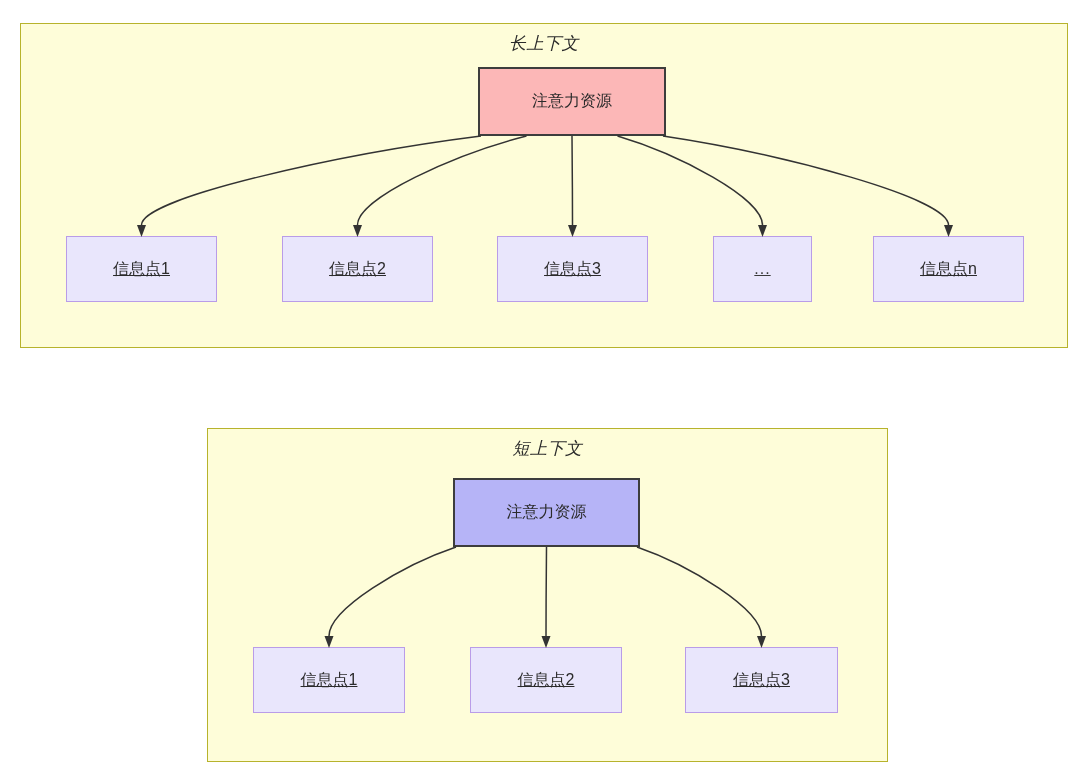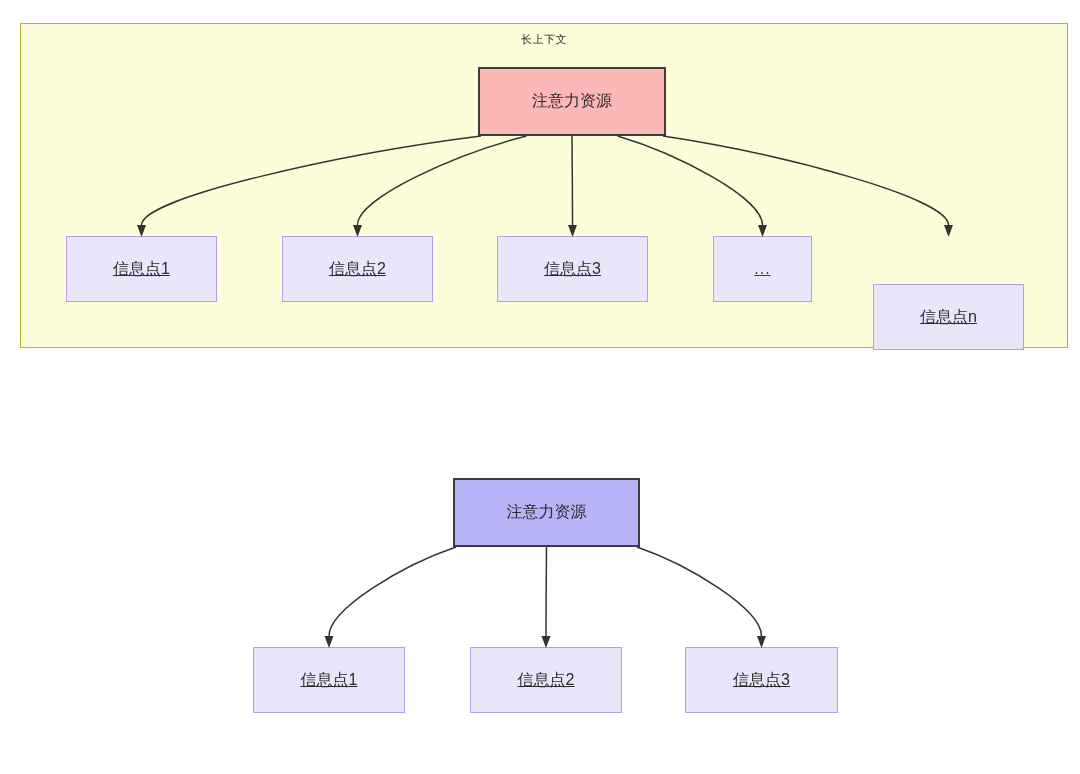--- a/index.html
+++ b/index.html
@@ -27,24 +27,25 @@
     box-sizing: border-box;
     background: #fefdd9;
     border: 1.6px solid #b7b32c;
   }
   .panel-title {
     position: absolute;
     left: 0;
     right: 0;
     top: 8px;
     text-align: center;
-    font-size: 11px;
+    font-size: 17px;
     color: #2b2b2b;
     letter-spacing: 0.5px;
     white-space: nowrap;
+    font-style: italic;
   }
   .node {
     position: absolute;
     box-sizing: border-box;
     display: flex;
     align-items: center;
     justify-content: center;
     font-size: 16px;
     color: #2b2b2b;
     white-space: nowrap;
@@ -90,21 +91,24 @@
 
 <div id="stage">
     <div class="panel" style="left: 20px; top: 23px; width: 1048px; height: 325px;">
       <div class="panel-title">长上下文</div>
     </div>
     <div class="node node-root pink" style="left: 478px; top: 67px; width: 188px; height: 69px;">注意力资源</div>
     <div class="node node-leaf" style="left: 66px; top: 236px; width: 151px; height: 66px;">信息点1</div>
     <div class="node node-leaf" style="left: 282px; top: 236px; width: 151px; height: 66px;">信息点2</div>
     <div class="node node-leaf" style="left: 497px; top: 236px; width: 151px; height: 66px;">信息点3</div>
     <div class="node node-leaf ellipsis" style="left: 713px; top: 236px; width: 99px; height: 66px;">...</div>
-    <div class="node node-leaf" style="left: 873px; top: 236px; width: 151px; height: 66px; margin-top: 48px;">信息点n</div>
+    <div class="node node-leaf" style="left: 873px; top: 236px; width: 151px; height: 66px;">信息点n</div>
+    <div class="panel" style="left: 207px; top: 428px; width: 681px; height: 334px;">
+      <div class="panel-title">短上下文</div>
+    </div>
     <div class="node node-root blue" style="left: 453px; top: 478px; width: 187px; height: 69px;">注意力资源</div>
     <div class="node node-leaf" style="left: 253px; top: 647px; width: 152px; height: 66px;">信息点1</div>
     <div class="node node-leaf" style="left: 470px; top: 647px; width: 152px; height: 66px;">信息点2</div>
     <div class="node node-leaf" style="left: 685px; top: 647px; width: 153px; height: 66px;">信息点3</div>
     <svg class="edges" viewBox="0 0 1080 774">
       <path d="M 481 136 C 338.40999999999997 154, 141.5 198, 141.5 225"></path>
       <polygon points="137,225 146,225 141.5,237"></polygon>
       <path d="M 526.5 136 C 455.52 154, 357.5 198, 357.5 225"></path>
       <polygon points="353,225 362,225 357.5,237"></polygon>
       <path d="M 572 136 C 572.21 154, 572.5 198, 572.5 225"></path>

